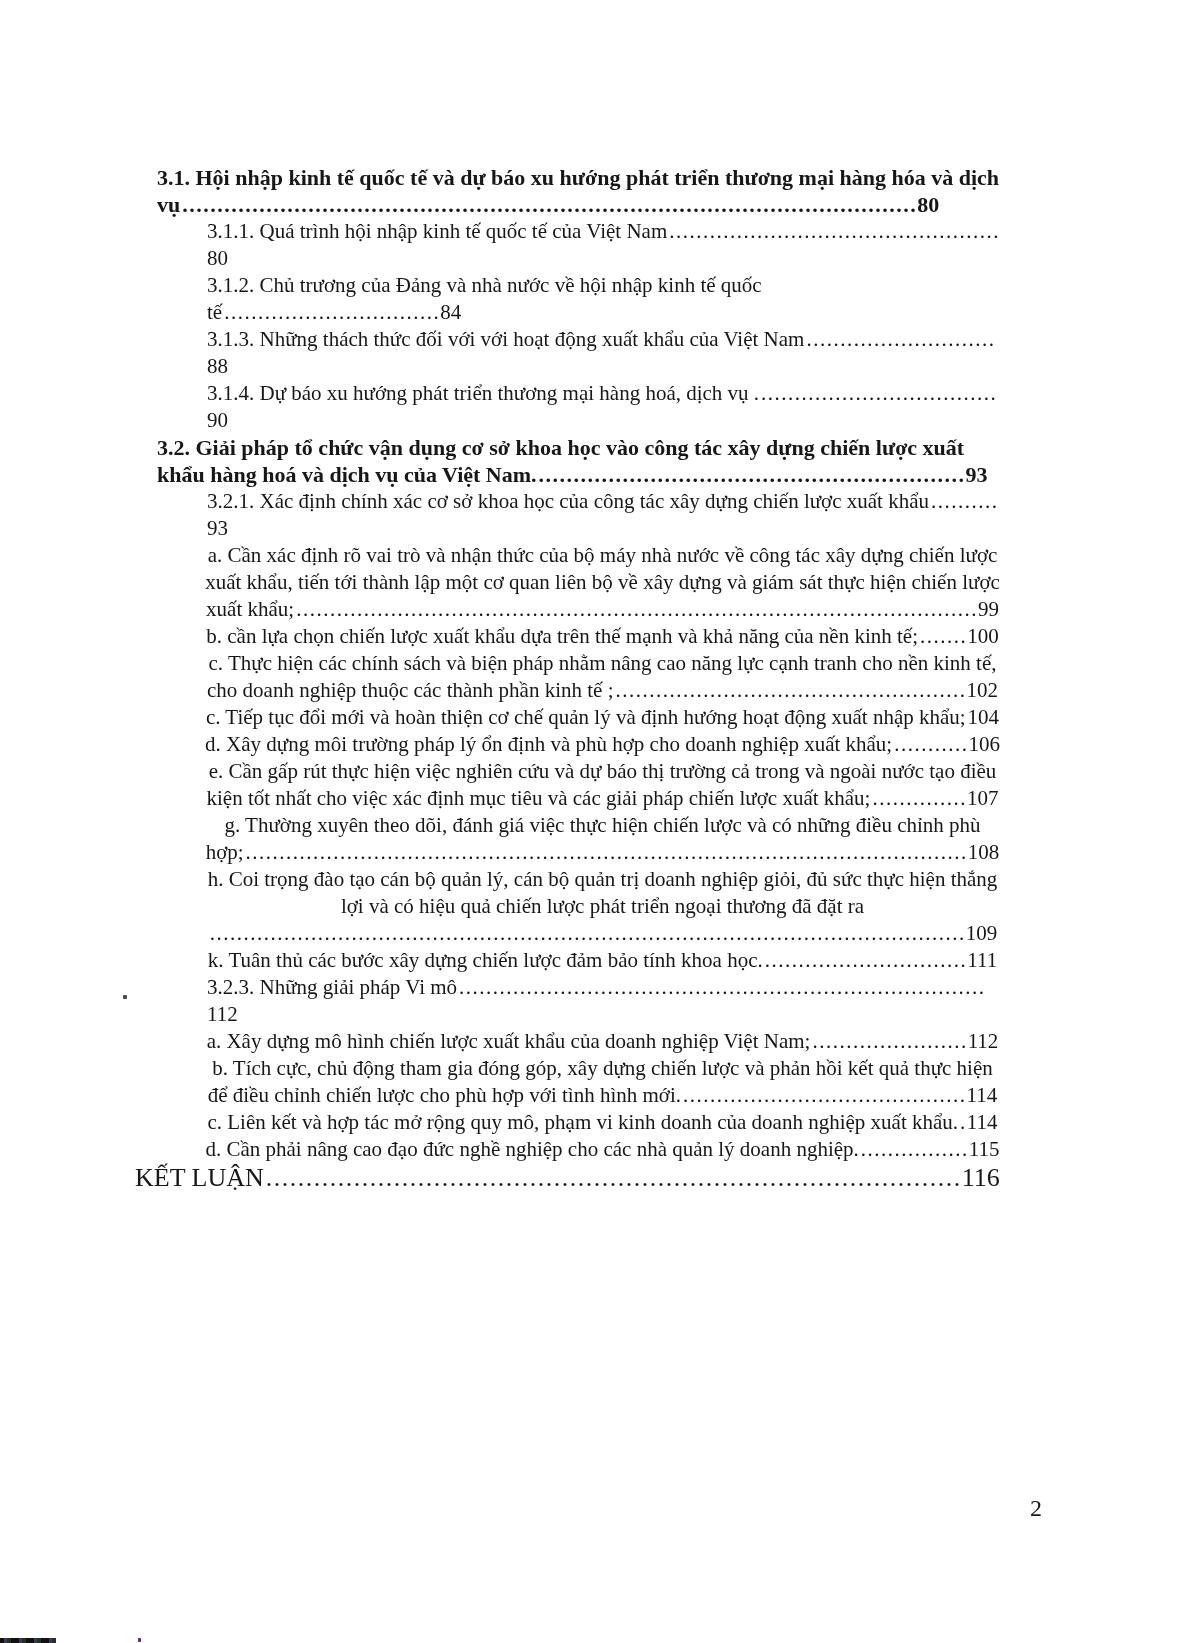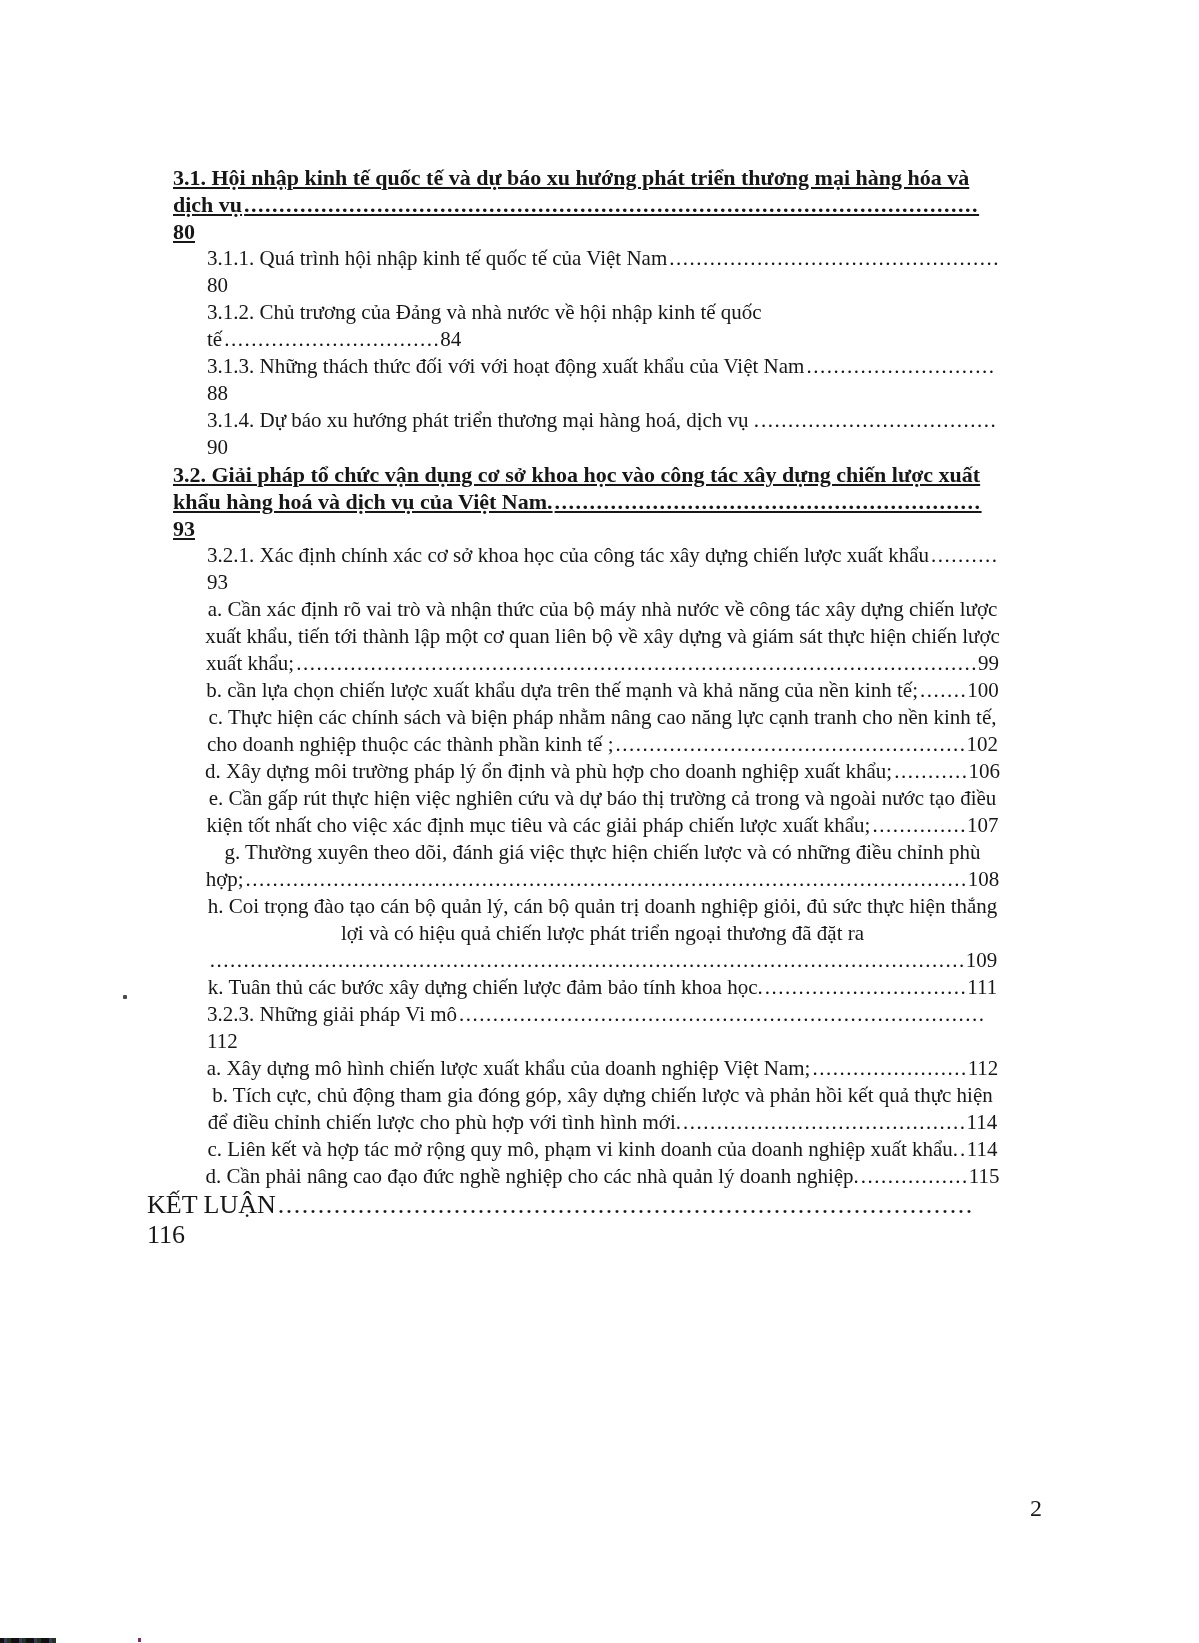--- a/index.html
+++ b/index.html
@@ -24,27 +24,26 @@
     color: #171717;
   }
   .toc-entry .dots {
     word-break: break-all;
     letter-spacing: 1.5px;
     padding-left: 2px;
   }
   .lv-h1 {
     font-weight: bold;
     font-size: 22px;
-    margin-left: 38px;
-    text-decoration: underline;
+    margin-left: 22px;
   }
   .lv-sub { margin-left: 72px; }
   .lv-item { margin-left: 70px; text-align: center; }
   .lv-concl {
-    margin-left: 12px;
+    margin-left: 0;
     font-size: 26px;
     line-height: 30px;
   }
   .page-number {
     position: absolute;
     left: 1030px;
     top: 1495px;
     font-size: 24px;
     color: #1a1a1a;
   }
@@ -95,20 +94,21 @@
 
   <div class="toc-entry lv-sub"><span class="txt">3.2.1. Xác định chính xác cơ sở khoa học của công tác xây dựng chiến lược xuất khẩu</span><span class="dots">..........</span><span class="pg">93</span></div>
 
 
   <div class="toc-entry lv-item"><span class="txt">a. Cần xác định rõ vai trò và nhận thức của bộ máy nhà nước về công tác xây dựng chiến lược xuất khẩu, tiến tới thành lập một cơ quan liên bộ về xây dựng và giám sát thực hiện chiến lược xuất khẩu;</span><span class="dots">.....................................................................................................</span><span class="pg">99</span></div>
 
   <div class="toc-entry lv-item"><span class="txt">b. cần lựa chọn chiến lược xuất khẩu dựa trên thế mạnh và khả năng của nền kinh tế;</span><span class="dots">.......</span><span class="pg">100</span></div>
 
   <div class="toc-entry lv-item"><span class="txt">c. Thực hiện các chính sách và biện pháp nhằm nâng cao năng lực cạnh tranh cho nền kinh tế, cho doanh nghiệp thuộc các thành phần kinh tế ;</span><span class="dots">....................................................</span><span class="pg">102</span></div>
 
+  <div class="toc-entry lv-item"><span class="txt">c. Tiếp tục đổi mới và hoàn thiện cơ chế quản lý và định hướng hoạt động xuất nhập khẩu;</span><span class="dots"></span><span class="pg">104</span></div>
 
   <div class="toc-entry lv-item"><span class="txt">d. Xây dựng môi trường pháp lý ổn định và phù hợp cho doanh nghiệp xuất khẩu;</span><span class="dots">...........</span><span class="pg">106</span></div>
 
   <div class="toc-entry lv-item"><span class="txt">e. Cần gấp rút thực hiện việc nghiên cứu và dự báo thị trường cả trong và ngoài nước tạo điều kiện tốt nhất cho việc xác định mục tiêu và các giải pháp chiến lược xuất khẩu;</span><span class="dots">..............</span><span class="pg">107</span></div>
 
 
   <div class="toc-entry lv-item"><span class="txt">g. Thường xuyên theo dõi, đánh giá việc thực hiện chiến lược và có những điều chỉnh phù hợp;</span><span class="dots">...........................................................................................................</span><span class="pg">108</span></div>
 
   <div class="toc-entry lv-item"><span class="txt">h. Coi trọng đào tạo cán bộ quản lý, cán bộ quản trị doanh nghiệp giỏi, đủ sức thực hiện thắng lợi và có hiệu quả chiến lược phát triển ngoại thương đã đặt ra</span></div>
 

